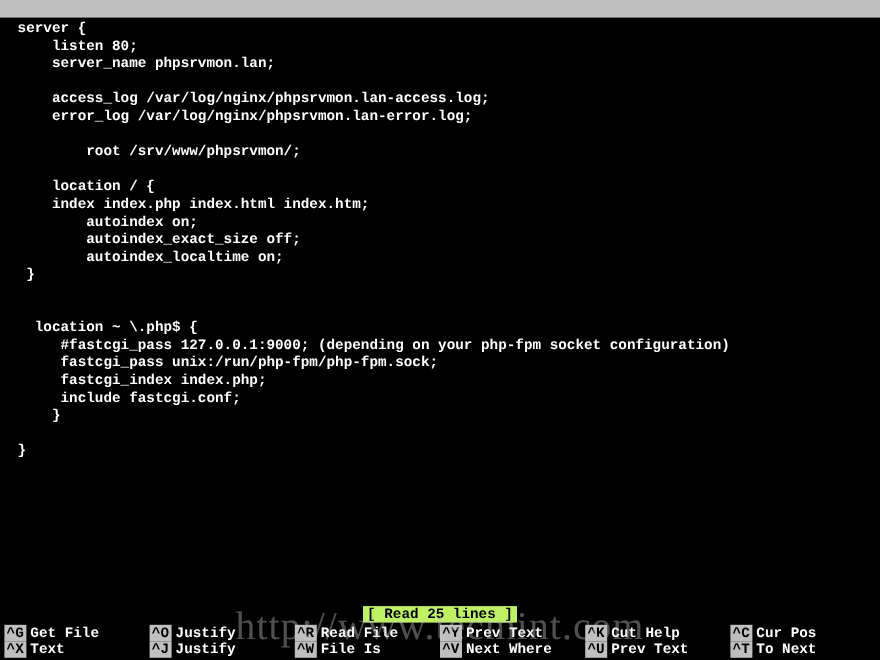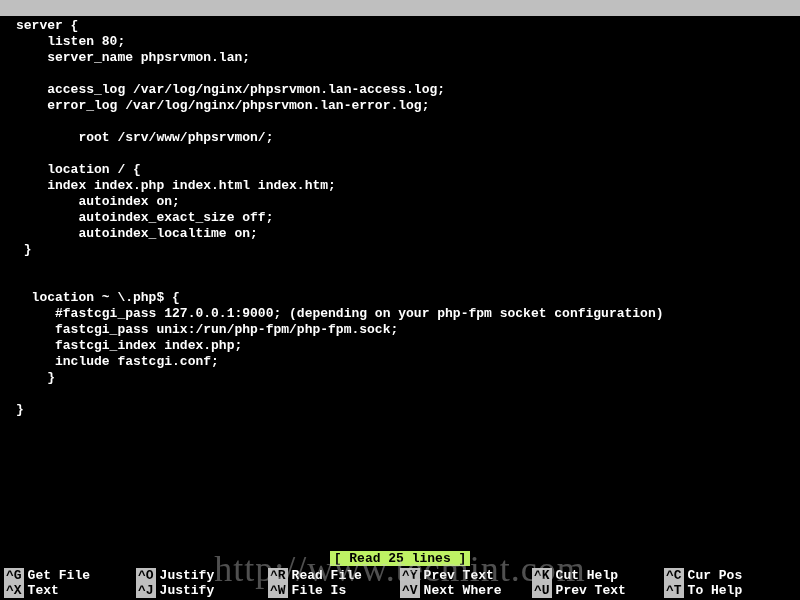--- a/index.html
+++ b/index.html
@@ -156,17 +156,17 @@
   <div class="help-item">
     <span class="help-key">^V</span>
     <span>Next Where</span>
   </div>
   <div class="help-item">
     <span class="help-key">^U</span>
     <span>Prev Text</span>
   </div>
   <div class="help-item">
     <span class="help-key">^T</span>
-    <span>To Help</span>
+    <span>To Next</span>
   </div>
 </div>
 
 <div class="watermark">http://www.tecmint.com</div>
 
 </body></html>

